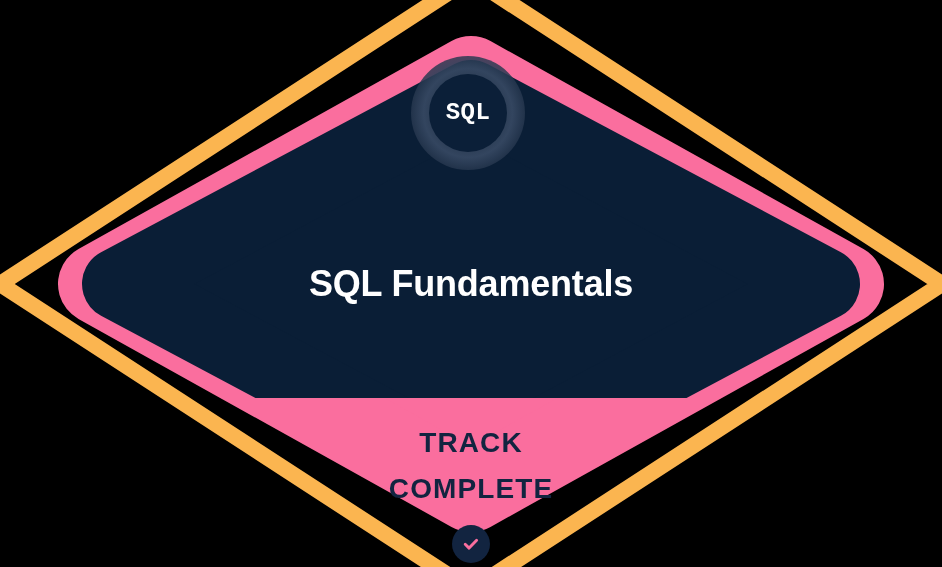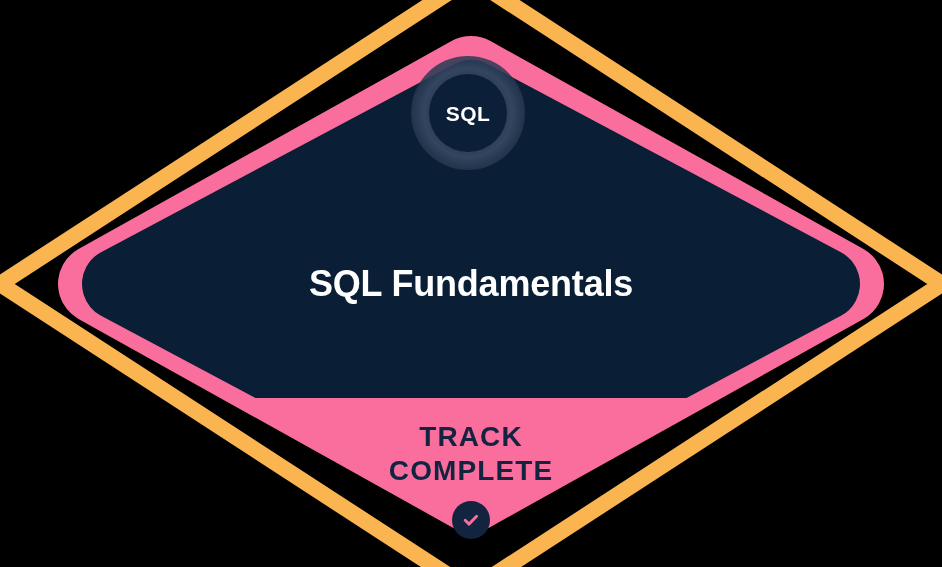--- a/index.html
+++ b/index.html
@@ -64,25 +64,25 @@
     top: 18px;
     width: 78px;
     height: 78px;
     border-radius: 50%;
     background: #0b1f38;
   }
   #sql-ring-label {
     position: relative;
     z-index: 2;
     color: #ffffff;
-    font-size: 21px;
+    font-size: 24px;
     font-weight: 700;
     letter-spacing: 0.4px;
     line-height: 1;
-    font-family: Liberation Sans, sans-serif;
+    font-family: Liberation Mono, monospace;
   }
 
   
   #track-title {
     position: absolute;
     left: 0;
     right: 0;
     top: 259px;
     text-align: center;
     color: #ffffff;
@@ -99,21 +99,21 @@
     left: 0;
     right: 0;
     top: 420px;
     text-align: center;
   }
   #status-text {
     color: #122440;
     font-size: 28px;
     font-weight: 700;
     letter-spacing: 1.1px;
-    line-height: 34px;
+    line-height: 46px;
     font-family: "Liberation Sans", sans-serif;
     white-space: pre-line;
   }
   #completion-check {
     margin: 13px auto 0 auto;
     width: 38px;
     height: 38px;
     border-radius: 50%;
     background: #122440;
     display: flex;

